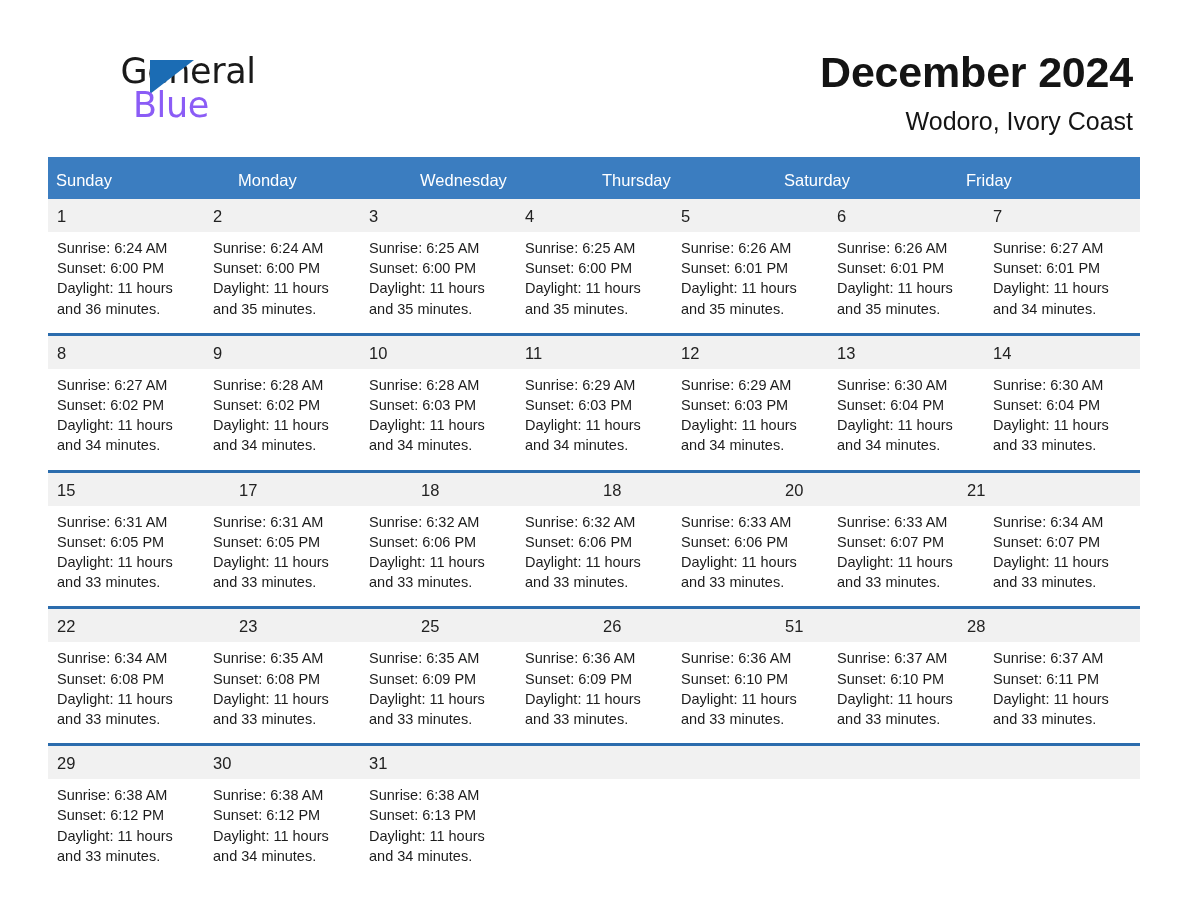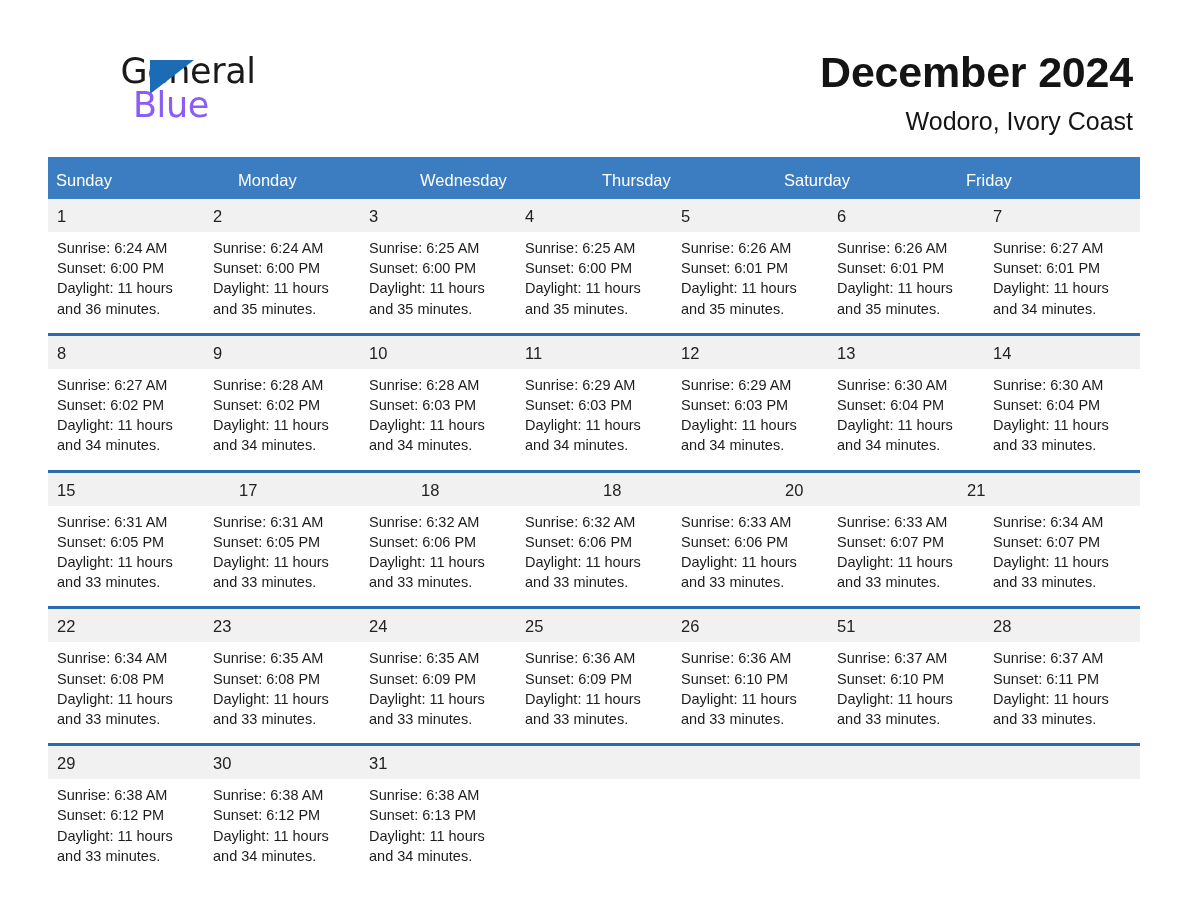--- a/index.html
+++ b/index.html
@@ -348,21 +348,20 @@
           <div class="line">Daylight: 11 hours</div>
           <div class="line">and 33 minutes.</div>
         </div>
       </div>
     </div>
 
     <div class="week-row">
       <div class="daynum-band">
         <div class="daynum">22</div>
         <div class="daynum">23</div>
-        <div class="daynum">24</div>
         <div class="daynum">25</div>
         <div class="daynum">26</div>
         <div class="daynum">51</div>
         <div class="daynum">28</div>
       </div>
       <div class="detail-band">
         <div class="detail">
           <div class="line">Sunrise: 6:34 AM</div>
           <div class="line">Sunset: 6:08 PM</div>
           <div class="line">Daylight: 11 hours</div>

